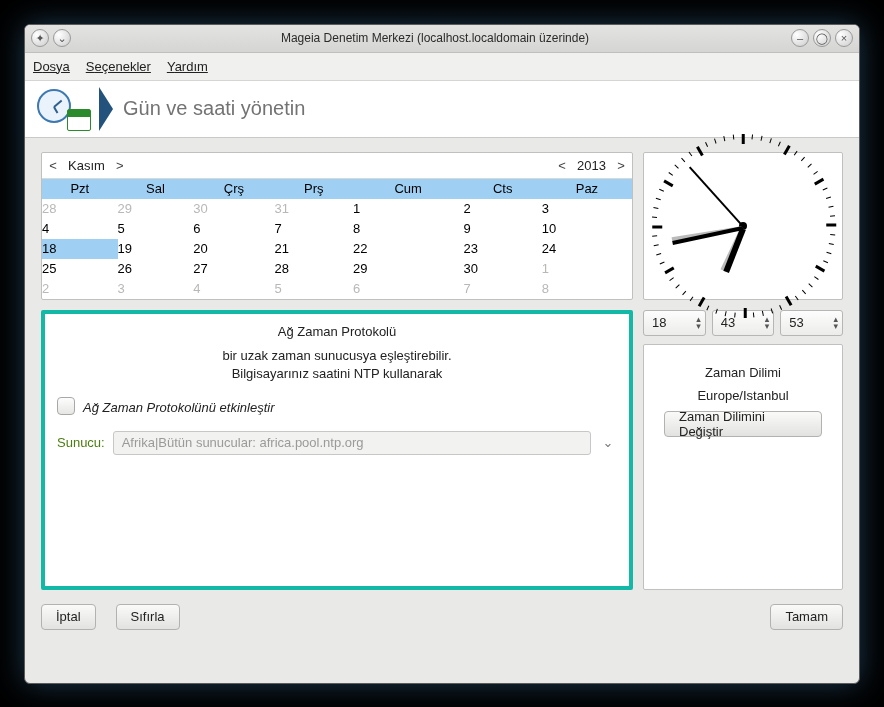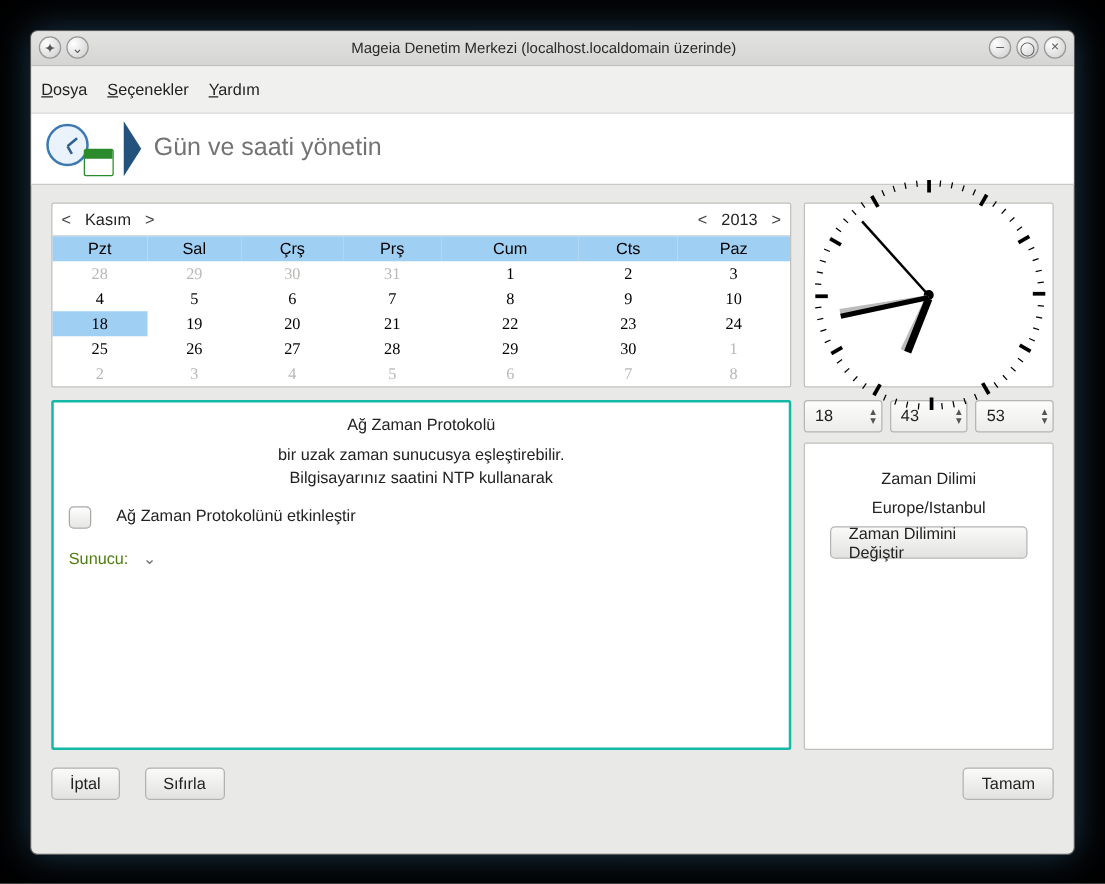--- a/index.html
+++ b/index.html
@@ -28,23 +28,24 @@
 .title-icons-right { display:flex; gap:4px; margin-left:auto; }
 .title-circle {
   width:18px; height:18px; border-radius:50%;
   background: radial-gradient(circle at 30% 30%, #fff, #ccc);
   border:1px solid #999;
   display:flex; align-items:center; justify-content:center;
   font-size:11px; color:#555; cursor:pointer;
 }
 .title-text { flex:1; text-align:center; color:#2b2b2b; }
 .menubar {
-  height:38px; background:#f0f0ee; display:flex; align-items:center;
+  height:28px; background:#f0f0ee; display:flex; align-items:center;
   padding:0 8px; gap:16px; font-size:13px; color:#222;
   border-bottom:1px solid #d5d5d3;
+  text-decoration:underline;
 }
 .menubar span { cursor:pointer; }
 .menubar .u { text-decoration: underline; }
 .header-panel {
   background:#fff; border-bottom:1px solid #c9c9c7;
   display:flex; align-items:center; padding:6px 0 6px 0;
 }
 .header-icon {
   width:54px; height:44px; margin:0 8px 0 12px; position:relative;
 }
@@ -89,48 +90,48 @@
   width:22px; text-align:center; cursor:pointer; color:#444;
 }
 .cal-nav .month { flex:0 0 auto; padding:0 4px; }
 .cal-nav .spacer { flex:1; }
 .cal-nav .year { padding:0 4px; }
 .cal-grid { width:100%; border-collapse:collapse; font-size:13px; }
 .cal-grid th {
   background:#9fcff2; font-weight:normal; color:#000; height:20px;
 }
 .cal-grid td {
-  text-align:center; height:20px; cursor:pointer;font-family:Liberation Serif, serif;
+  text-align:left; height:20px; cursor:pointer;
 }
 .cal-grid td.other { color:#b8b8b6; }
 .cal-grid td.sel { background:#9fcff2; }
 .clock-panel {
   width:200px; background:#fff; border:1px solid #c0c0be; border-radius:2px;
   position:relative;
 }
 .clock-face {
   position:absolute; inset:6px; border-radius:50%;
 }
 .tick { position:absolute; left:50%; top:50%; background:#000; transform-origin:center top; }
 .hand { position:absolute; left:50%; top:50%; transform-origin:left center; }
 .hand.h { width:46px; height:6px; background:#000; }
 .hand.m { width:72px; height:4px; background:#000; }
 .hand.s { width:80px; height:1.5px; background:#000; }
 .hand.sh { background:#bbb; }
 .center-dot { position:absolute; left:50%; top:50%; width:8px; height:8px; background:#000; border-radius:50%; transform:translate(-50%,-50%); }
 
 .mid-row { display:flex; gap:10px; }
 .ntp-panel {
-  flex:1; background:#fff; border:2px solid #14b8a6; border-radius:2px;
+  flex:1; background:#fff; border:4px solid #14b8a6; border-radius:2px;
   padding:10px 12px 16px; font-size:13px; color:#222;
   display:flex; flex-direction:column; min-height:280px;
 }
 .ntp-title { text-align:center; margin-bottom:8px; }
 .ntp-desc  { text-align:center; color:#222; line-height:1.4; margin-bottom:14px; }
-.chk-row { display:flex; align-items:flex-start; gap:20px; margin-bottom:16px; }
+.chk-row { display:flex; align-items:flex-end; gap:8px; margin-bottom:16px;font-style:italic; }
 .chk-row .chk {
   width:18px; height:18px; border:1px solid #a8a8a6; border-radius:4px;
   background:linear-gradient(#fdfdfd,#e6e6e4); cursor:pointer;
 }
 .server-row { display:flex; align-items:center; gap:8px; }
 .server-row .lbl { color:#4d7c0f; }
 .server-row .combo {
   flex:1; height:24px; border:1px solid #c7c7c5; border-radius:3px;
   background:#f2f2f0; color:#9a9a98; padding:0 8px; display:flex; align-items:center;
   overflow:hidden; white-space:nowrap;
@@ -353,20 +354,23 @@
         <div class="ntp-desc">
           <div>bir uzak zaman sunucusya eşleştirebilir.</div>
           <div>Bilgisayarınız saatini NTP kullanarak</div>
         </div>
         <div class="chk-row">
           <div class="chk"></div>
           <div>Ağ Zaman Protokolünü etkinleştir</div>
         </div>
         <div class="server-row">
           <div class="lbl">Sunucu:</div>
+          <div class="combo">
+            <span>Afrika|Bütün sunucular: africa.pool.ntp.org</span>
+          </div>
           <div class="dd">⌄</div>
         </div>
       </div>
 
       <div class="right-col">
         <div class="spin-row">
           <div class="spin">
             <span class="val">18</span>
             <span class="arrows">
                 <span>▴</span>

